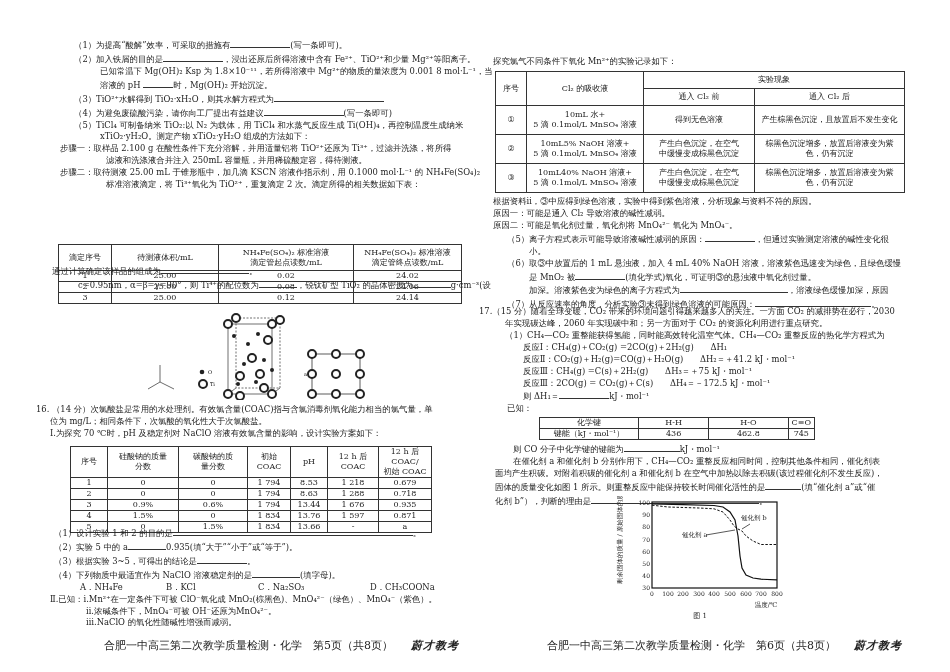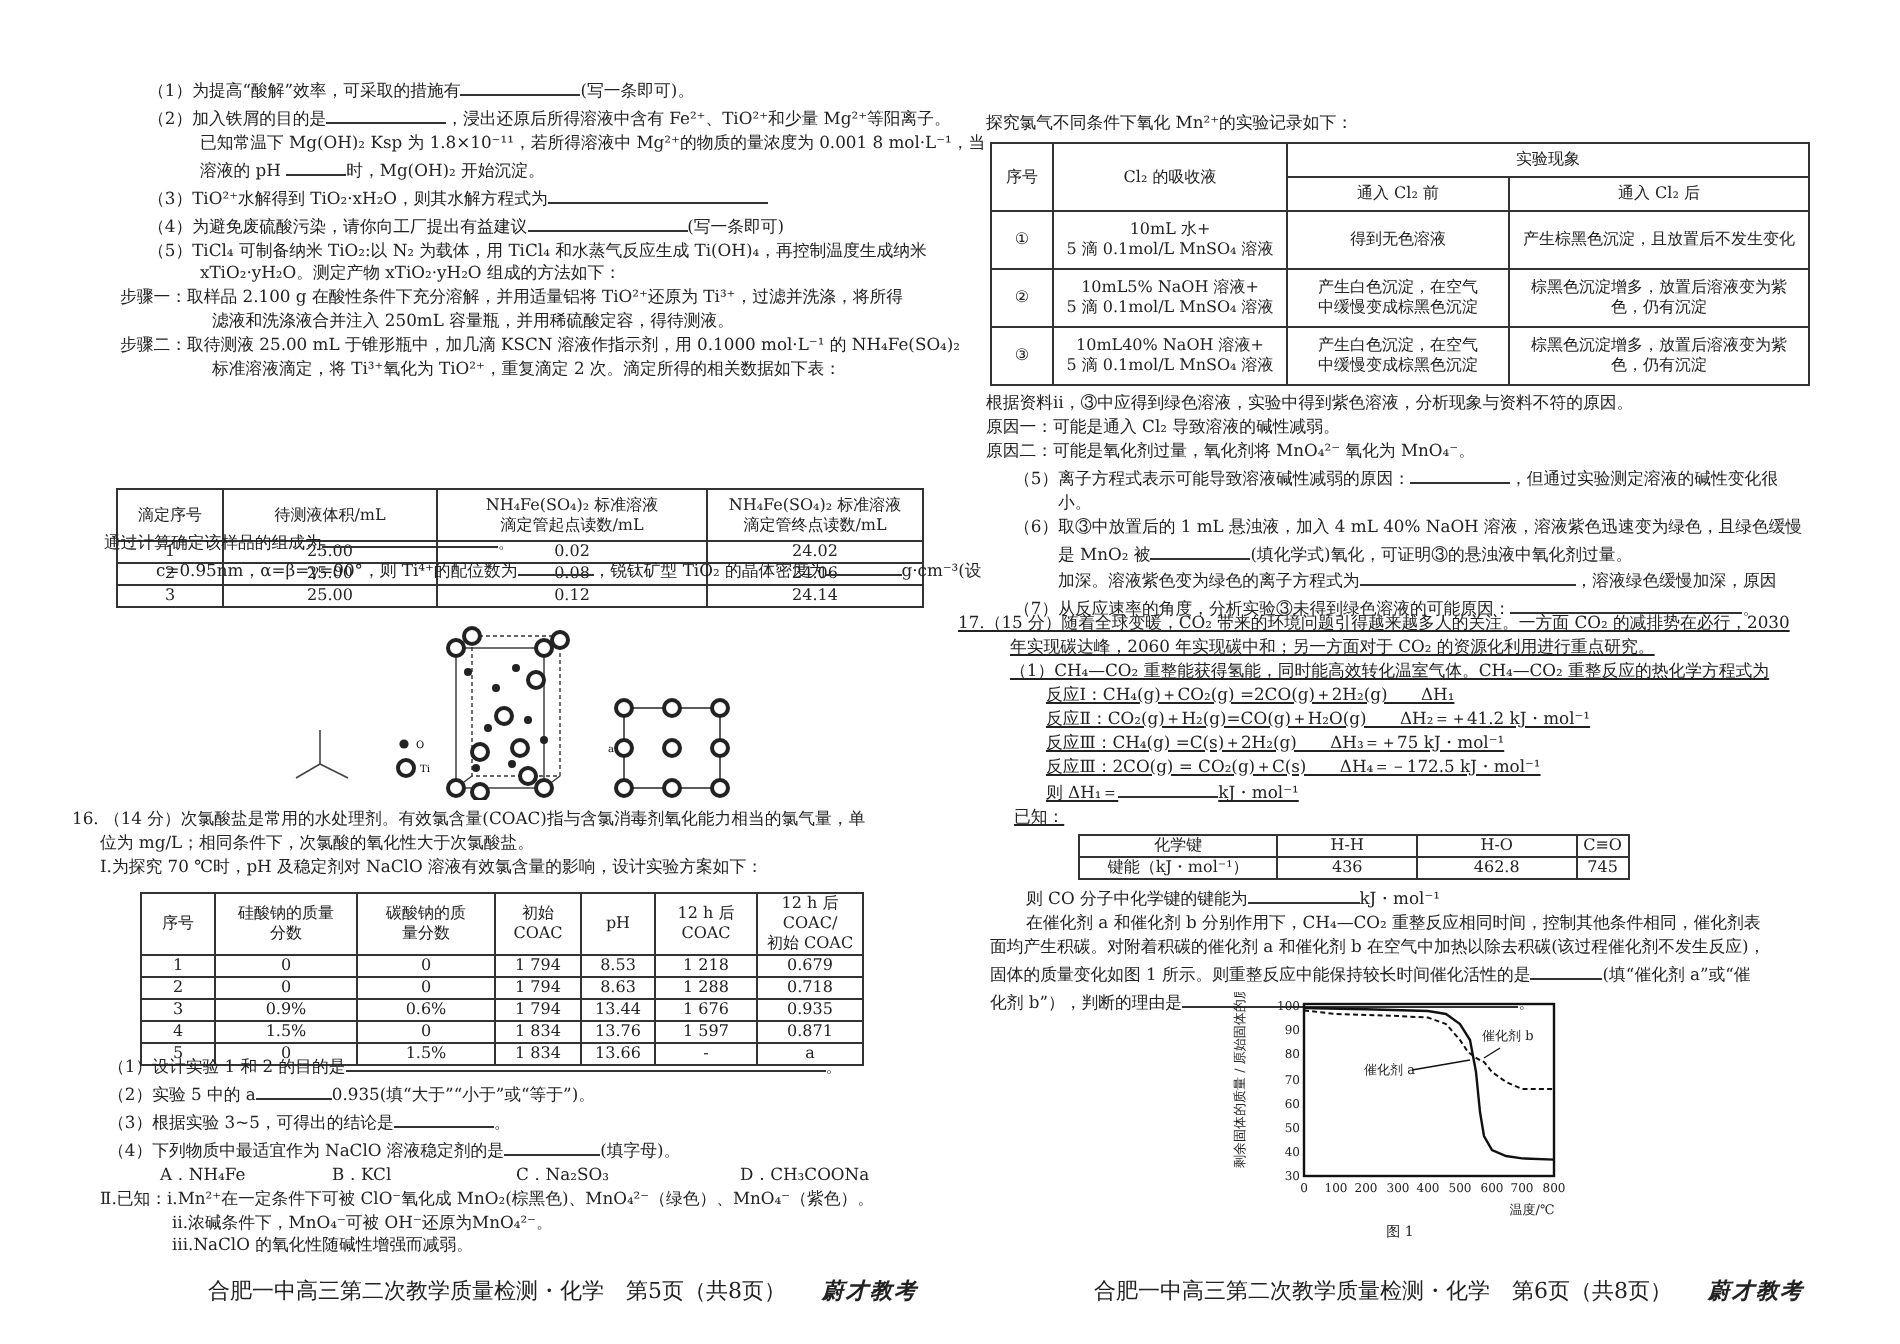--- a/index.html
+++ b/index.html
@@ -307,21 +307,21 @@
     <div class="ln"><span>原因一：可能是通入 Cl₂ 导致溶液的碱性减弱。</span></div>
     <div class="ln"><span>原因二：可能是氧化剂过量，氧化剂将 MnO₄²⁻ 氧化为 MnO₄⁻。</span></div>
     <div class="ln ind1"><span>（5）离子方程式表示可能导致溶液碱性减弱的原因：</span><span class="blank" style="width:50px"></span><span>，但通过实验测定溶液的碱性变化很</span></div>
     <div class="ln" style="padding-left:36px"><span>小。</span></div>
     <div class="ln ind1"><span>（6）取③中放置后的 1 mL 悬浊液，加入 4 mL 40% NaOH 溶液，溶液紫色迅速变为绿色，且绿色缓慢</span></div>
     <div class="ln" style="padding-left:36px"><span>是 MnO₂ 被</span><span class="blank" style="width:50px"></span><span>(填化学式)氧化，可证明③的悬浊液中氧化剂过量。</span></div>
     <div class="ln" style="padding-left:36px"><span>加深。溶液紫色变为绿色的离子方程式为</span><span class="blank" style="width:108px"></span><span>，溶液绿色缓慢加深，原因</span></div>
     <div class="ln ind1"><span>（7）从反应速率的角度，分析实验③未得到绿色溶液的可能原因：</span><span class="blank" style="width:116px"></span>。</div>
   </div>
 
-  <div class="block" style="left:4px; top:306px; width:460px;text-decoration:underline;">
+  <div class="block" style="left:4px; top:306px; width:460px;">
     <div class="ln"><span>17.（15 分）随着全球变暖，CO₂ 带来的环境问题引得越来越多人的关注。一方面 CO₂ 的减排势在必行，2030</span></div>
     <div class="ln" style="padding-left:26px"><span>年实现碳达峰，2060 年实现碳中和；另一方面对于 CO₂ 的资源化利用进行重点研究。</span></div>
     <div class="ln" style="padding-left:26px"><span>（1）CH₄—CO₂ 重整能获得氢能，同时能高效转化温室气体。CH₄—CO₂ 重整反应的热化学方程式为</span></div>
     <div class="ln" style="padding-left:44px"><span>反应Ⅰ：CH₄(g)＋CO₂(g) =2CO(g)＋2H₂(g)　　ΔH₁</span></div>
     <div class="ln" style="padding-left:44px"><span>反应Ⅱ：CO₂(g)＋H₂(g)=CO(g)＋H₂O(g)　　ΔH₂＝＋41.2 kJ・mol⁻¹</span></div>
     <div class="ln" style="padding-left:44px"><span>反应Ⅲ：CH₄(g) =C(s)＋2H₂(g)　　ΔH₃＝＋75 kJ・mol⁻¹</span></div>
     <div class="ln" style="padding-left:44px"><span>反应Ⅲ：2CO(g) = CO₂(g)＋C(s)　　ΔH₄＝－172.5 kJ・mol⁻¹</span></div>
     <div class="ln" style="padding-left:44px"><span>则 ΔH₁＝</span><span class="blank" style="width:50px"></span><span>kJ・mol⁻¹</span></div>
     <div class="ln" style="padding-left:28px"><span>已知：</span></div>
   </div>

